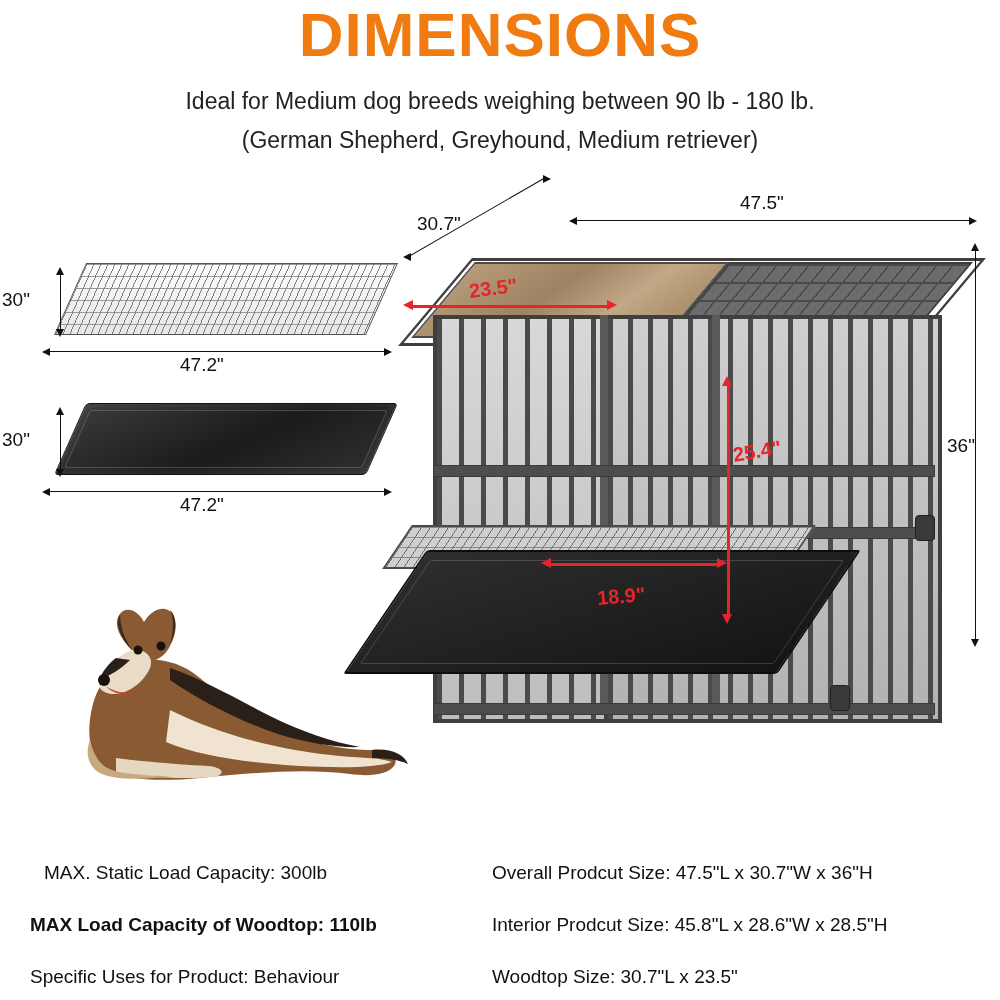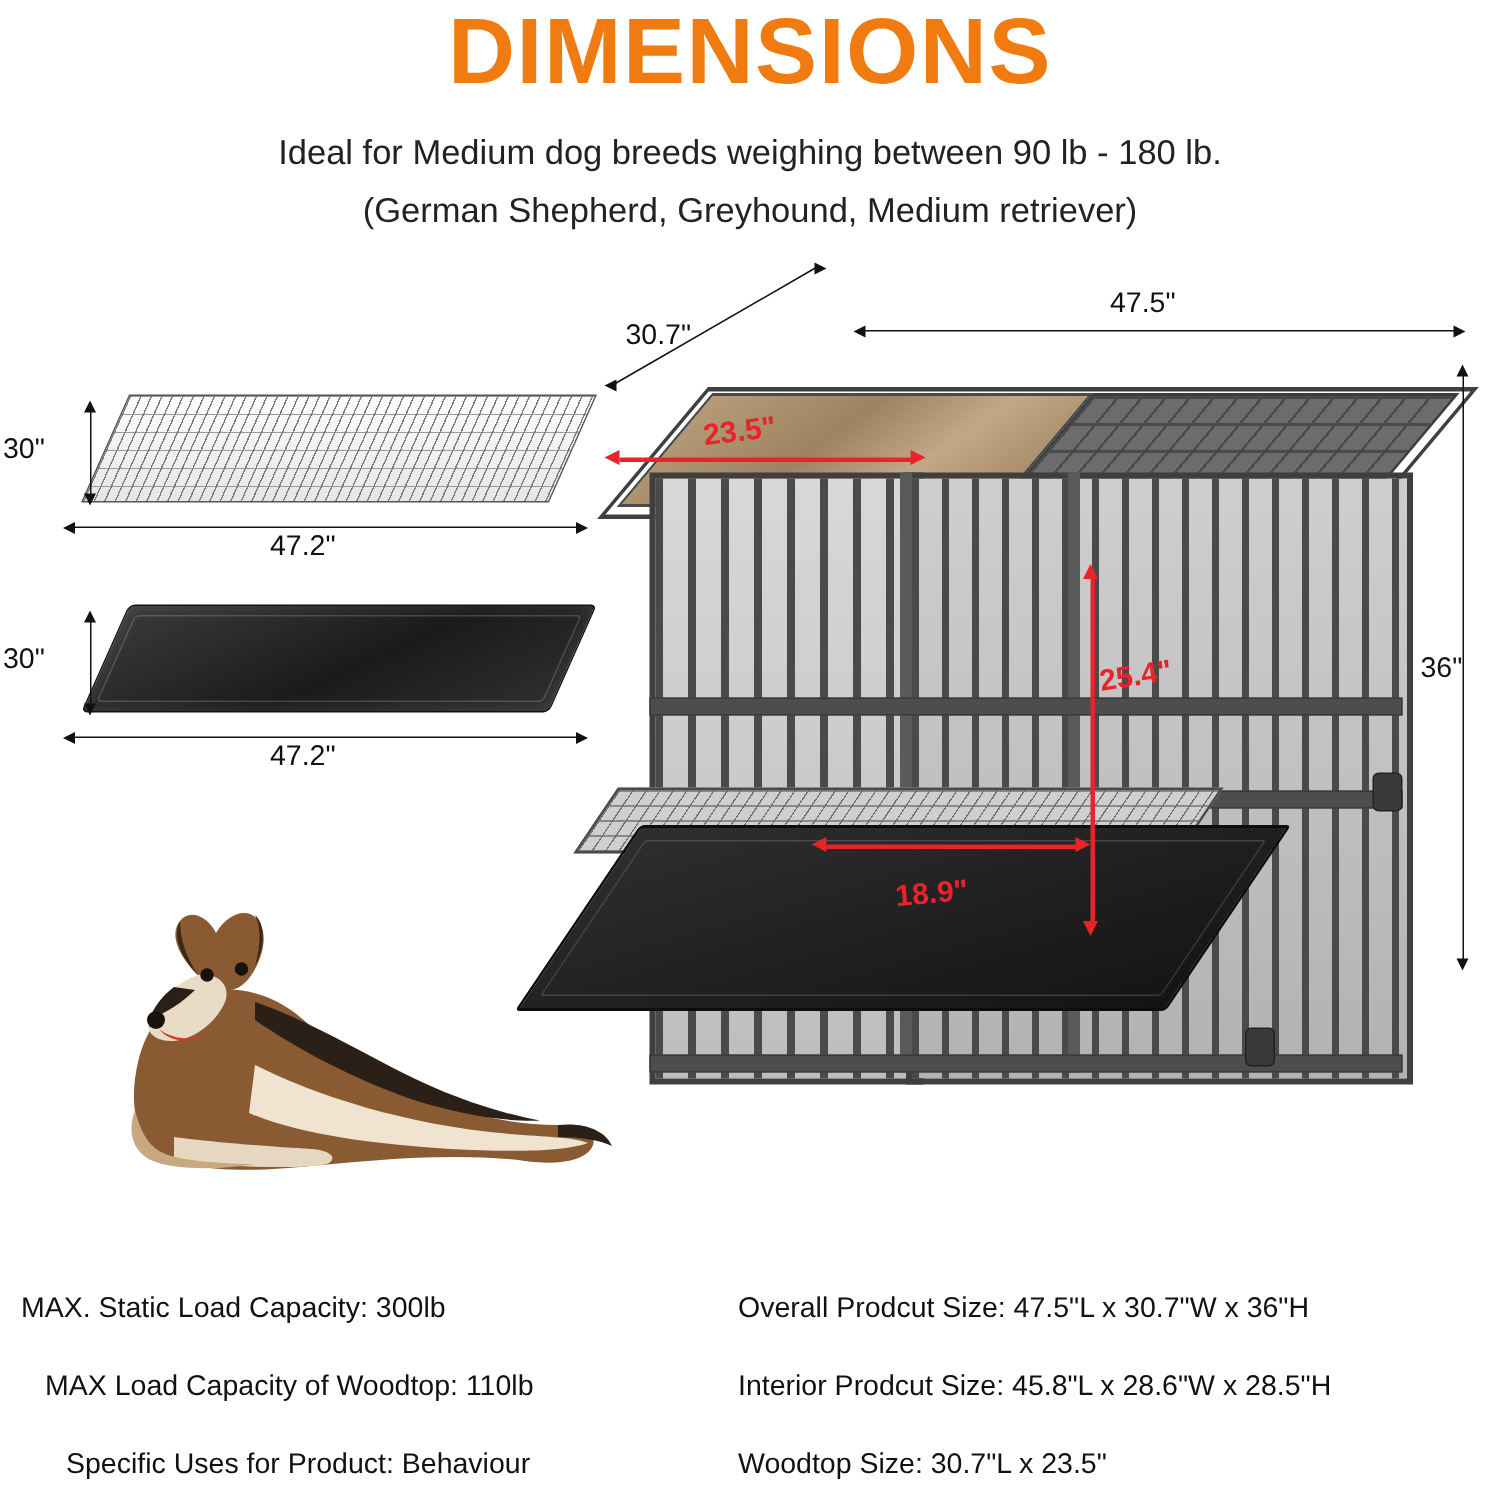--- a/index.html
+++ b/index.html
@@ -272,21 +272,21 @@
     <div class="arrow ar-red-up" style="left:347px;top:181px;"></div>
     <div class="arrow ar-red-down" style="left:347px;top:419px;"></div>
     <div class="red-label" style="left:358px;top:245px;transform:rotate(-9deg);">25.4"</div>
 
     <div class="red-line red-h" style="left:176px;top:368px;width:170px;"></div>
     <div class="arrow ar-red-left" style="left:166px;top:363px;"></div>
     <div class="arrow ar-red-right" style="left:342px;top:363px;"></div>
     <div class="red-label" style="left:222px;top:390px;transform:rotate(-5deg);">18.9"</div>
   </div>
 
-  <div class="spec" style="left:14px;top:862px;">MAX. Static Load Capacity: 300lb</div>
-  <div class="spec" style="left:30px;top:914px;">MAX Load Capacity of Woodtop: 110lb</div>
-  <div class="spec" style="left:44px;top:966px;">Specific Uses for Product: Behaviour</div>
+  <div class="spec" style="left:44px;top:862px;">MAX. Static Load Capacity: 300lb</div>
+  <div class="spec" style="left:30px;top:914px;font-weight:bold;">MAX Load Capacity of Woodtop: 110lb</div>
+  <div class="spec" style="left:30px;top:966px;">Specific Uses for Product: Behaviour</div>
 
   <div class="spec" style="left:492px;top:862px;">Overall Prodcut Size: 47.5"L x 30.7"W x 36"H</div>
   <div class="spec" style="left:492px;top:914px;">Interior Prodcut Size: 45.8"L x 28.6"W x 28.5"H</div>
   <div class="spec" style="left:492px;top:966px;">Woodtop Size: 30.7"L x 23.5"</div>
 
 </div>
 
 </body></html>

